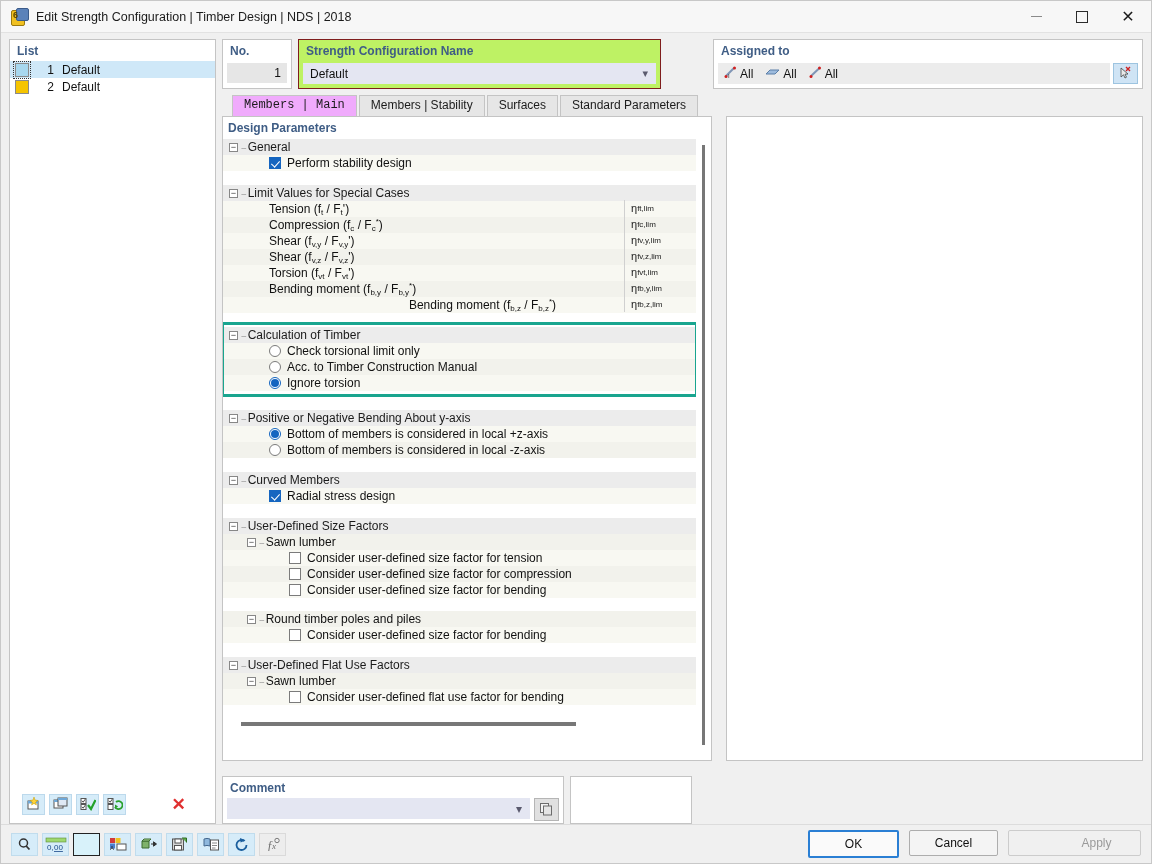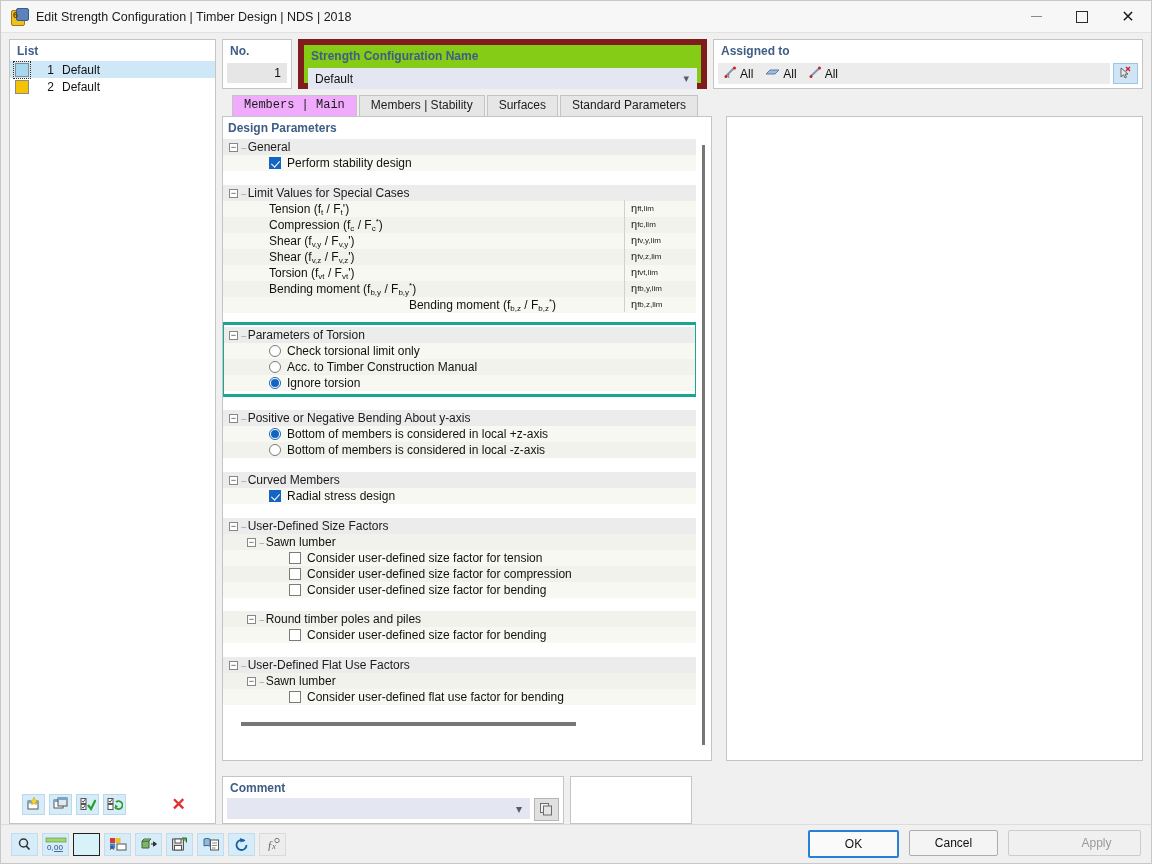--- a/index.html
+++ b/index.html
@@ -83,30 +83,30 @@
   .del-x { color:#e03030; font-size:17px; font-weight:bold; margin-left:38px; }
   
   .right-col { flex:1; display:flex; flex-direction:column; min-width:0; }
   .top-row { display:flex; gap:6px; height:50px; }
   .no-box { width:68px; background:#fff; border:1px solid #c4c4c4; }
   .no-val {
     margin:2px 4px 0 4px; height:20px; background:#e6e6e6;
     display:flex; align-items:center; justify-content:flex-end;
     padding-right:6px; font-size:12px;
   }
-  .name-box { flex:1; background:#84cc16; border:6px solid #7f1d1d; min-width:0; }
+  .name-box { flex:1; background:#bef264; border:1px solid #7f1d1d; min-width:0; }
   .combo {
     margin:2px 4px 0 4px; height:21px; background:#e4e6f2;
     display:flex; align-items:center; padding-left:7px; font-size:12px;
     position:relative;
   }
   .combo .chev {
     margin-left:auto; margin-right:8px; color:#5a5a6e; font-size:11px;
   }
-  .assigned-box { width:428px; background:#fff; border:1px solid #c4c4c4; }
+  .assigned-box { width:428px; background:#fff; border:1px solid #c4c4c4;margin-left:46px; }
   .assigned-row { margin:2px 4px 0 4px; height:21px; display:flex; align-items:stretch;text-align:right; }
   .assigned-field {
     flex:1; background:#ececec; display:flex; align-items:center; gap:4px;
     padding-left:6px; font-size:12px;
   }
   .assigned-item { display:flex; align-items:center; gap:3px; margin-right:8px; }
   .assigned-btn {
     width:23px; background:#cfe4f5; border:1px solid #9dc4e0;
     display:flex; align-items:center; justify-content:center; margin-left:3px;
   }
@@ -415,21 +415,21 @@
                       <div class="eta-row">η<sub>fb,z,lim</sub></div>
                     </div>
                   </div>
                   <div class="spacer-row"></div>
 
                   <div style="position:relative;">
                     <div class="highlight-box" style="top:-4px;bottom:-6px;"></div>
                     <div class="grp-row" style="padding-left:6px;">
                       <span class="expander">−</span>
                       <span class="dash">--</span>
-                      <span class="lbl">Parameters of Torsion</span>
+                      <span class="lbl">Calculation of Timber</span>
                     </div>
                     <div class="sub-row" style="padding-left:46px;">
                       <span class="radio"></span>
                       <span class="lbl">Check torsional limit only</span>
                     </div>
                     <div class="sub-row alt" style="padding-left:46px;">
                       <span class="radio"></span>
                       <span class="lbl">Acc. to Timber Construction Manual</span>
                     </div>
                     <div class="sub-row" style="padding-left:46px;">

